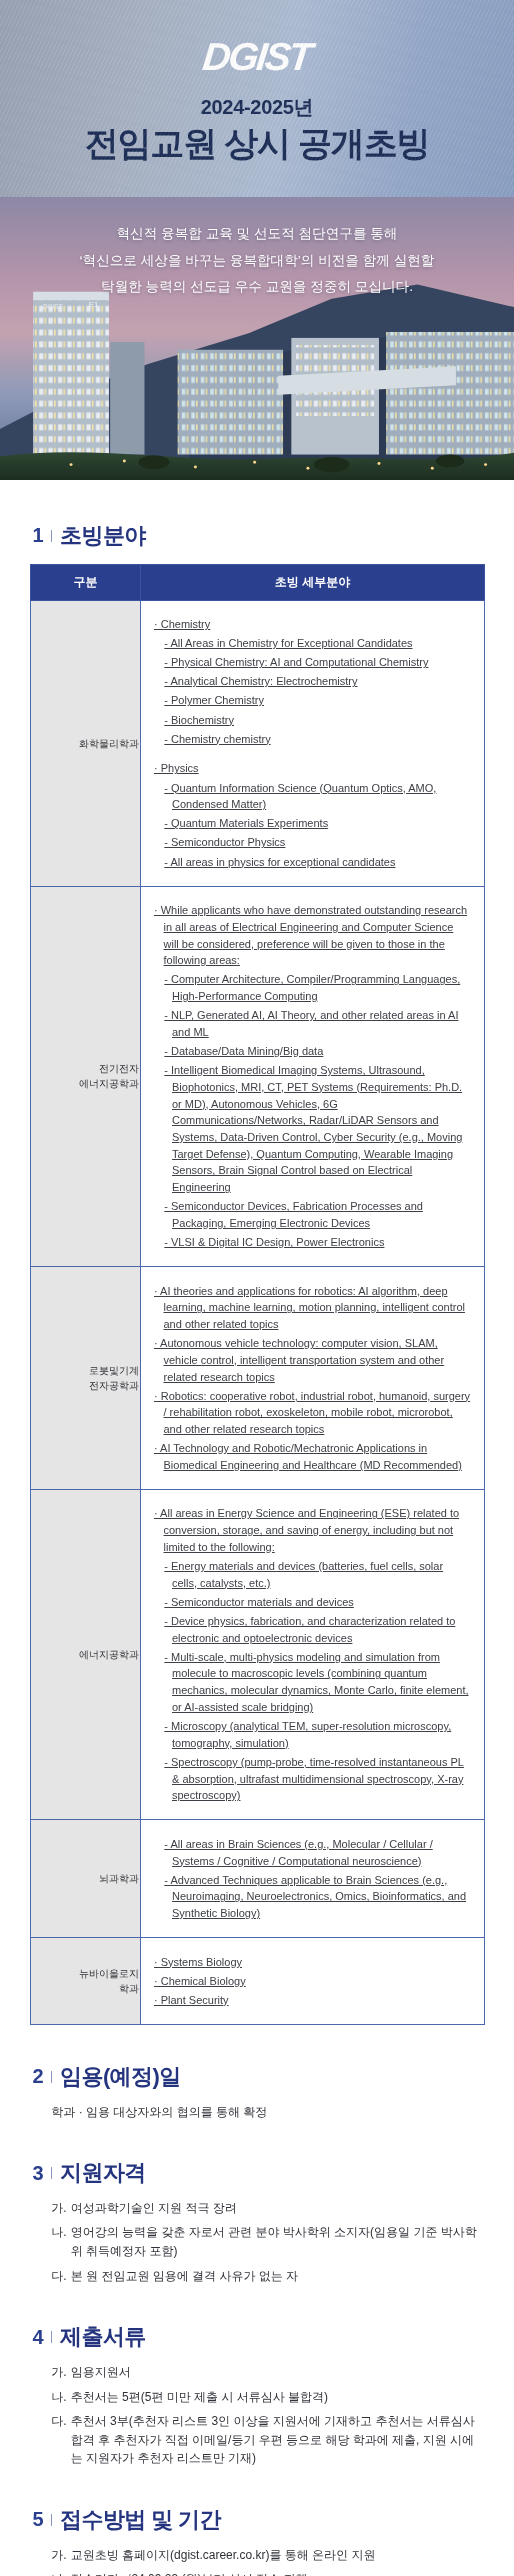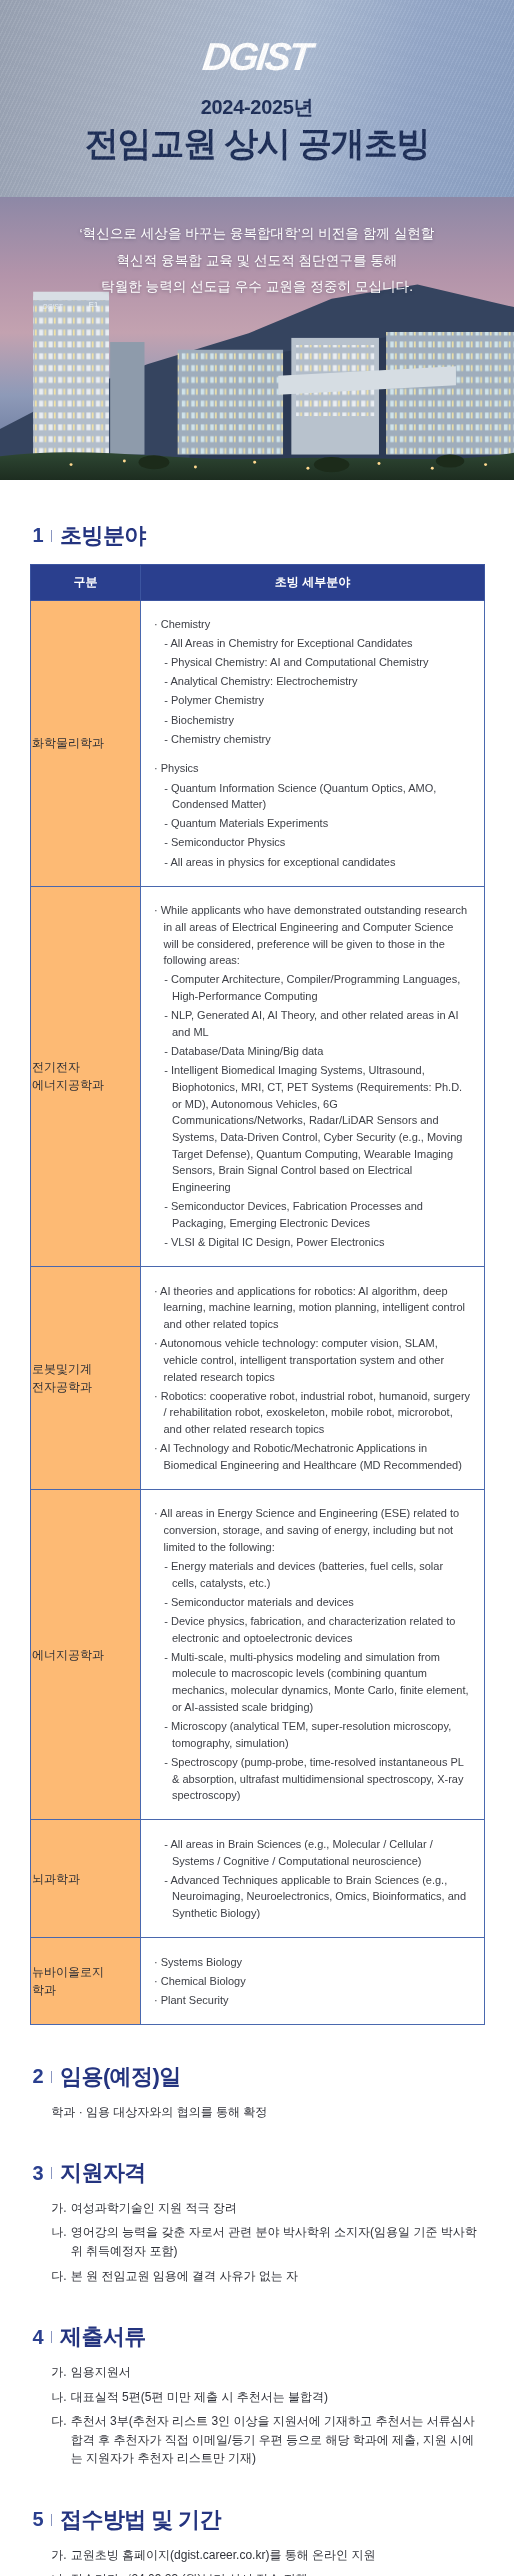--- a/index.html
+++ b/index.html
@@ -25,23 +25,23 @@
   .sec-bar{width:1.2px;height:12px;background:#2a3f8e;opacity:.55;margin:0 7.7px;}
   .sec-title{font-size:22px;font-weight:800;color:#24347f;letter-spacing:-0.6px;}
   .sec-body{margin:10.7px 0 0 21.3px;font-size:12px;line-height:1.55;color:#2f3138;}
   .li-row{display:flex;margin-top:6px;}
   .li-row .li-lbl{flex:0 0 auto;margin-right:4.1px;white-space:nowrap;}
   .li-row .li-txt{white-space:pre-line;}
   
   table.dept{border-collapse:collapse;width:455px;margin-top:13px;}
   table.dept th,table.dept td{border:0.6px solid #4a68ae;}
   table.dept thead th{background:#2a3f8e;color:#ffffff;font-size:12px;font-weight:700;height:33px;border-color:#3c55a0;}
-  td.dept-cell{white-space:pre-line;text-align:left;vertical-align:middle;background:#fdba74;
-               width:107px;font-size:12px;color:#2f3036;line-height:1.5;}
-  td.field-cell{padding:15.4px 13px;font-size:11px;color:#3e4047;line-height:1.52;background:#fff;vertical-align:middle;}
+  td.dept-cell{white-space:pre-line;text-align:right;vertical-align:middle;background:#e5e5e5;
+               width:107px;font-size:10px;color:#2f3036;line-height:1.5;}
+  td.field-cell{padding:15.4px 13px;font-size:11px;color:#3e4047;line-height:1.52;background:#fff;vertical-align:middle;text-decoration:underline;}
   .line{margin-top:2.4px;}
   .line:first-child{margin-top:0;}
   .l0{padding-left:9.5px;text-indent:-9.5px;}
   .l1{padding-left:18px;text-indent:-7.7px;}
   .gap{height:10.7px;}
 </style>
 </head>
 <body>
 
 <div class="page">
@@ -99,22 +99,22 @@
         <circle cx="430" cy="448" r="2.5"></circle>
           <circle cx="520" cy="458" r="2.5"></circle>
           <circle cx="640" cy="450" r="2.5"></circle>
         <circle cx="730" cy="458" r="2.5"></circle>
           <circle cx="820" cy="452" r="2.5"></circle>
       </g>
       <text x="150" y="186" font-size="13" fill="#eef3f8">E1</text>
       <text x="72" y="190" font-size="11" font-style="italic" fill="#e2e9f1">DGIST</text>
     </svg>
     <div class="msg">
+        <div class="msg-line">혁신적 융복합 교육 및 선도적 첨단연구를 통해</div>
         <div class="msg-line">‘혁신으로 세상을 바꾸는 융복합대학’의 비전을 함께 실현할</div>
-        <div class="msg-line">혁신적 융복합 교육 및 선도적 첨단연구를 통해</div>
         <div class="msg-line">탁월한 능력의 선도급 우수 교원을 정중히 모십니다.</div>
       </div>
   </div>
 
   <main>
 
     <section>
       <div class="sec-head">
         <span class="sec-num">1</span>
         <span class="sec-bar"></span>
@@ -238,21 +238,21 @@
         <span class="sec-bar"></span>
         <span class="sec-title">제출서류</span>
       </div>
       <div class="sec-body">
           <div class="li-row">
             <span class="li-lbl">가.</span>
             <span class="li-txt">임용지원서</span>
           </div>
           <div class="li-row">
             <span class="li-lbl">나.</span>
-            <span class="li-txt">대표실적 5편(5편 미만 제출 시 추천서는 불합격)</span>
+            <span class="li-txt">추천서는 5편(5편 미만 제출 시 서류심사 불합격)</span>
           </div>
           <div class="li-row">
             <span class="li-lbl">다.</span>
             <span class="li-txt">추천서 3부(추천자 리스트 3인 이상을 지원서에 기재하고 추천서는 서류심사 합격 후 추천자가 직접 이메일/등기 우편 등으로 해당 학과에 제출, 지원 시에는 지원자가 추천자 리스트만 기재)</span>
           </div>
         </div>
     </section>
 
     <section>
       <div class="sec-head">

